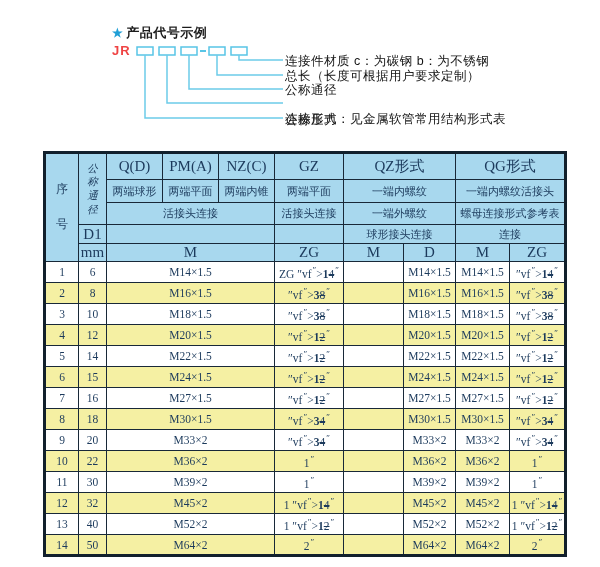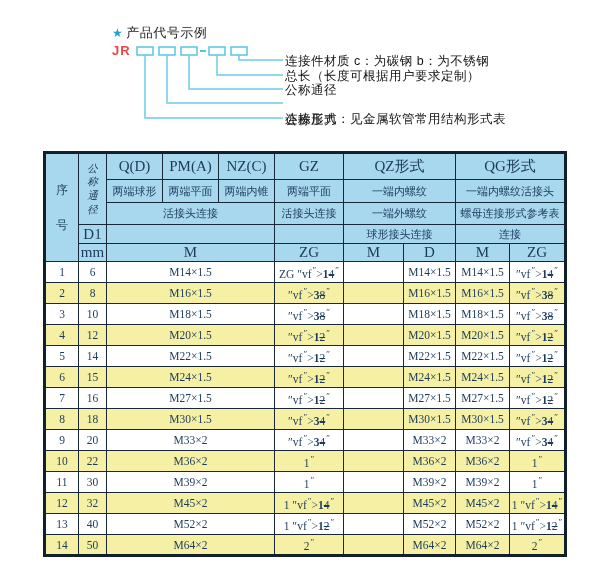--- a/index.html
+++ b/index.html
@@ -1,21 +1,21 @@
 <!DOCTYPE html>
 <html><head>
 <meta charset="utf-8">
 <style>
   *{margin:0;padding:0;box-sizing:border-box}
   html,body{width:600px;height:567px}
   body{background:#ffffff;font-family:"Liberation Sans",sans-serif;position:relative;overflow:hidden}
   .page{position:absolute;inset:0;background:#fff}
 
   
-  .diagram-title{position:absolute;left:112px;top:24px;font-size:13px;font-weight:normal;color:#1b1b1b;letter-spacing:.5px}
+  .diagram-title{position:absolute;left:112px;top:24px;font-size:13px;font-weight:bold;color:#1b1b1b;letter-spacing:.5px}
   .star{color:#1f9fd6;margin-right:3px;font-size:12px}
   .jr{position:absolute;left:112px;top:43px;font-size:13px;font-weight:bold;color:#ef4444;letter-spacing:1px}
   .dsvg{position:absolute;left:105px;top:42px}
   .dlabel{position:absolute;left:285px;font-size:12.5px;font-weight:normal;color:#141414;white-space:nowrap;letter-spacing:.5px}
 
   
   .tbl-title{position:absolute;left:30px;top:123px;font-size:18px;font-weight:bold;font-style:italic;
              color:#0d0d0d;font-family:"Liberation Serif",serif;letter-spacing:2px}
 
   
@@ -25,21 +25,21 @@
   thead th{background:#a8d8ee;font-weight:normal}
   .lat{font-size:15px}
   .cn{font-size:11px;font-family:"Liberation Sans",sans-serif}
   tr.hr1 th{height:27px}
   tr.hr2 th{height:23px}
   tr.hr3 th{height:22px}
   tr.hr4 th{height:19px}
   tr.hr5 th{height:17px}
   tbody td{font-size:11.5px;height:21px;background:#ffffff}
   tbody tr.alt td{background:#f5f0a3}
-  .vseq{width:1em;margin:0 auto;font-size:12px;line-height:2.9;word-break:break-all;font-family:Liberation Sans, sans-serif}
+  .vseq{width:1em;margin:0 auto;font-size:12px;line-height:2.9;word-break:break-all;font-family:Liberation Mono, monospace}
   .vdn{width:1em;margin:0 auto;font-size:10.5px;line-height:1.3;word-break:break-all;font-style:italic;font-family:"Liberation Sans",sans-serif}
   .in{font-size:9px;vertical-align:5px;margin-left:1px}
 </style>
 </head>
 <body>
 
 <div class="page">
 
   <section>
     <div class="diagram-title">

